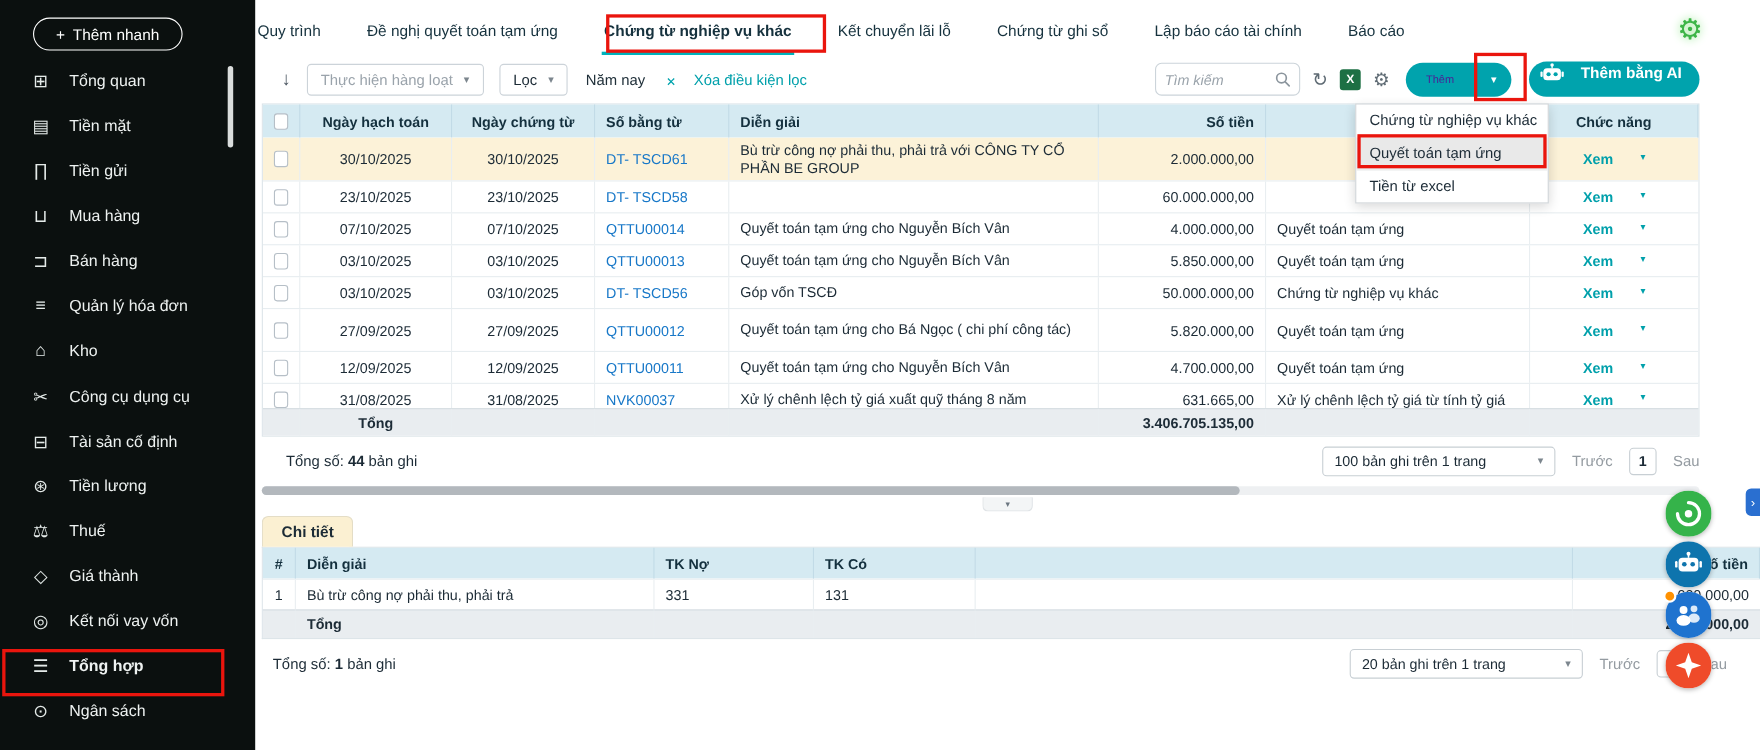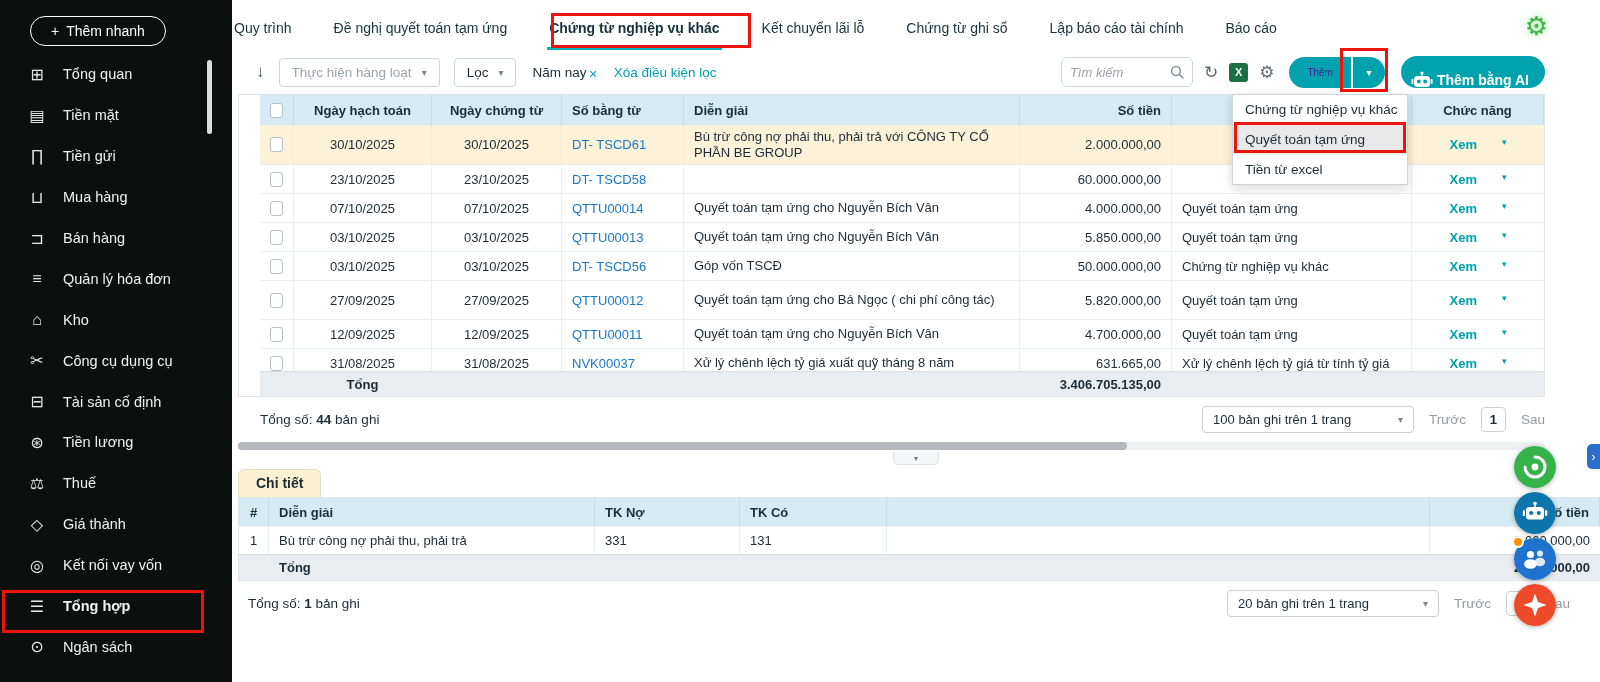--- a/index.html
+++ b/index.html
@@ -25,41 +25,41 @@
   .tab-gear { position:absolute; right:52px; top:11px; font-size:26px; color:#3eb548;
     text-shadow:0 0 9px #8fe58a; cursor:pointer; }
 
   .toolbar { height:44px; display:flex; align-items:center; padding-left:24px; margin-right:55px; }
   .batch-arrow { font-size:17px; color:#4a5560; margin-right:14px; cursor:pointer; }
   .btn-outline { border:1px solid #ccd3d9; border-radius:4px; background:#fff; padding:6px 12px;
     font-size:13.5px; display:inline-flex; align-items:center; gap:10px; cursor:pointer; white-space:nowrap; }
   .batch-dd { color:#9aa3ab; margin-right:14px; }
   .loc-btn { color:#1c2b36; margin-right:16px; }
   .caret-xs { font-size:10px; color:#7c868e; }
-  .chip { display:inline-flex; align-items:center; gap:2px; margin-right:16px; color:#20303a; white-space:nowrap; cursor:default; }
+  .chip { display:inline-flex; align-items:center; gap:19px; margin-right:16px; color:#20303a; white-space:nowrap; cursor:default; }
   .chip .chip-x { color:#00a3ad; font-size:11px; font-weight:bold; cursor:pointer; position:relative; top:2px; }
   .clear-link { color:#00a0ab; cursor:pointer; white-space:nowrap;text-align:center; }
   .search-box { margin-left:auto; width:132px; height:30px; border:1px solid #ccd4da; border-radius:6px;
     display:flex; align-items:center; padding:0 8px; background:#fff; }
   .search-box input { border:none; outline:none; width:100px; font-size:13px; font-style:italic; color:#4c1d95;
     font-family:"Liberation Sans",sans-serif; background:transparent; }
   .search-box input::placeholder { color:#9aa3ab; font-style:italic; }
   .tool-ic { font-size:17px; color:#5f6b74; margin-left:11px; cursor:pointer; line-height:1; }
   .excel-ic { width:19px; height:19px; margin-left:11px; background:#1d7044; border-radius:3px;
     color:#fff; font-size:11px; font-weight:bold; display:grid; place-items:center; cursor:pointer; }
   .btn-them { margin-left:15px; background:#00a3ad; color:#4c1d95; font-weight:normal; font-size:10px;
     height:31px; padding:0 18px; border:none; border-radius:16px 0 0 16px; cursor:pointer; }
   .btn-caret { background:#00a3ad; color:#fff; width:32px; height:31px; border:none; margin-left:2px;
     border-radius:0 16px 16px 0; display:grid; place-items:center; font-size:10px; cursor:pointer; }
   .btn-ai { margin-left:16px; background:#00a3ad; color:#fff; font-weight:bold; font-size:14px; height:32px;
-    padding:0 16px 0 10px; border:none; border-radius:16px; display:inline-flex; align-items:flex-end; gap:4px; cursor:pointer; }
+    padding:0 16px 13px 10px; border:none; border-radius:16px; display:inline-flex; align-items:center; gap:15px; cursor:pointer; }
 
   
   .table-wrap { margin:0 55px 0 6px; border:1px solid #dde5e9; }
-  .t-grid { display:grid; grid-template-columns:34px 138px 130px 122px 336px 152px 240px 1fr;margin-left:21px; }
+  .t-grid { display:grid; grid-template-columns:34px 138px 130px 122px 336px 152px 240px 1fr; }
   .tc { display:flex; align-items:center; padding:0 10px; border-right:1px solid #e9eef1; overflow:hidden; }
   .tc:last-child { border-right:none; }
   .t-head { background:#d5eaf2; height:30px; font-weight:bold; font-size:13px; color:#14303e; }
   .t-head .tc { border-right:1px solid #c2dbe7; }
   .c-center { justify-content:center; text-align:center; }
   .c-right { justify-content:flex-end; text-align:right; }
   .t-body { height:246px; overflow:hidden; }
   .t-row { border-top:1px solid #e7edf0; height:29px; font-size:13px; background:#fff; cursor:pointer; }
   .t-row.tall { height:39px; }
   .t-row.first { border-top:none; }

